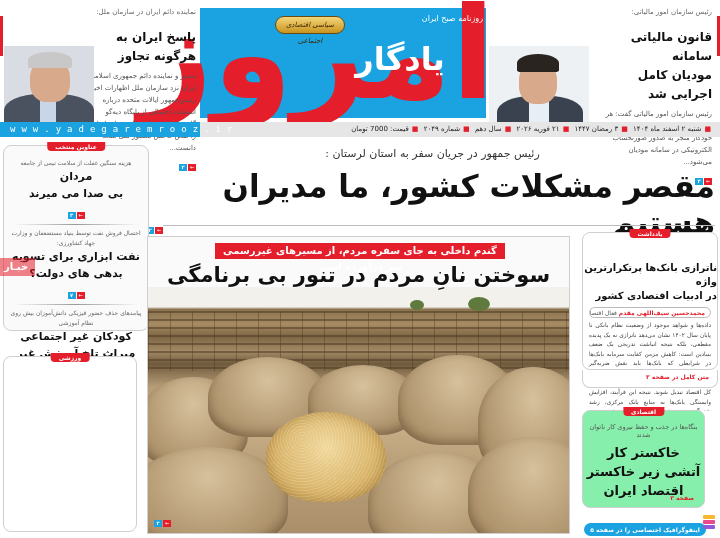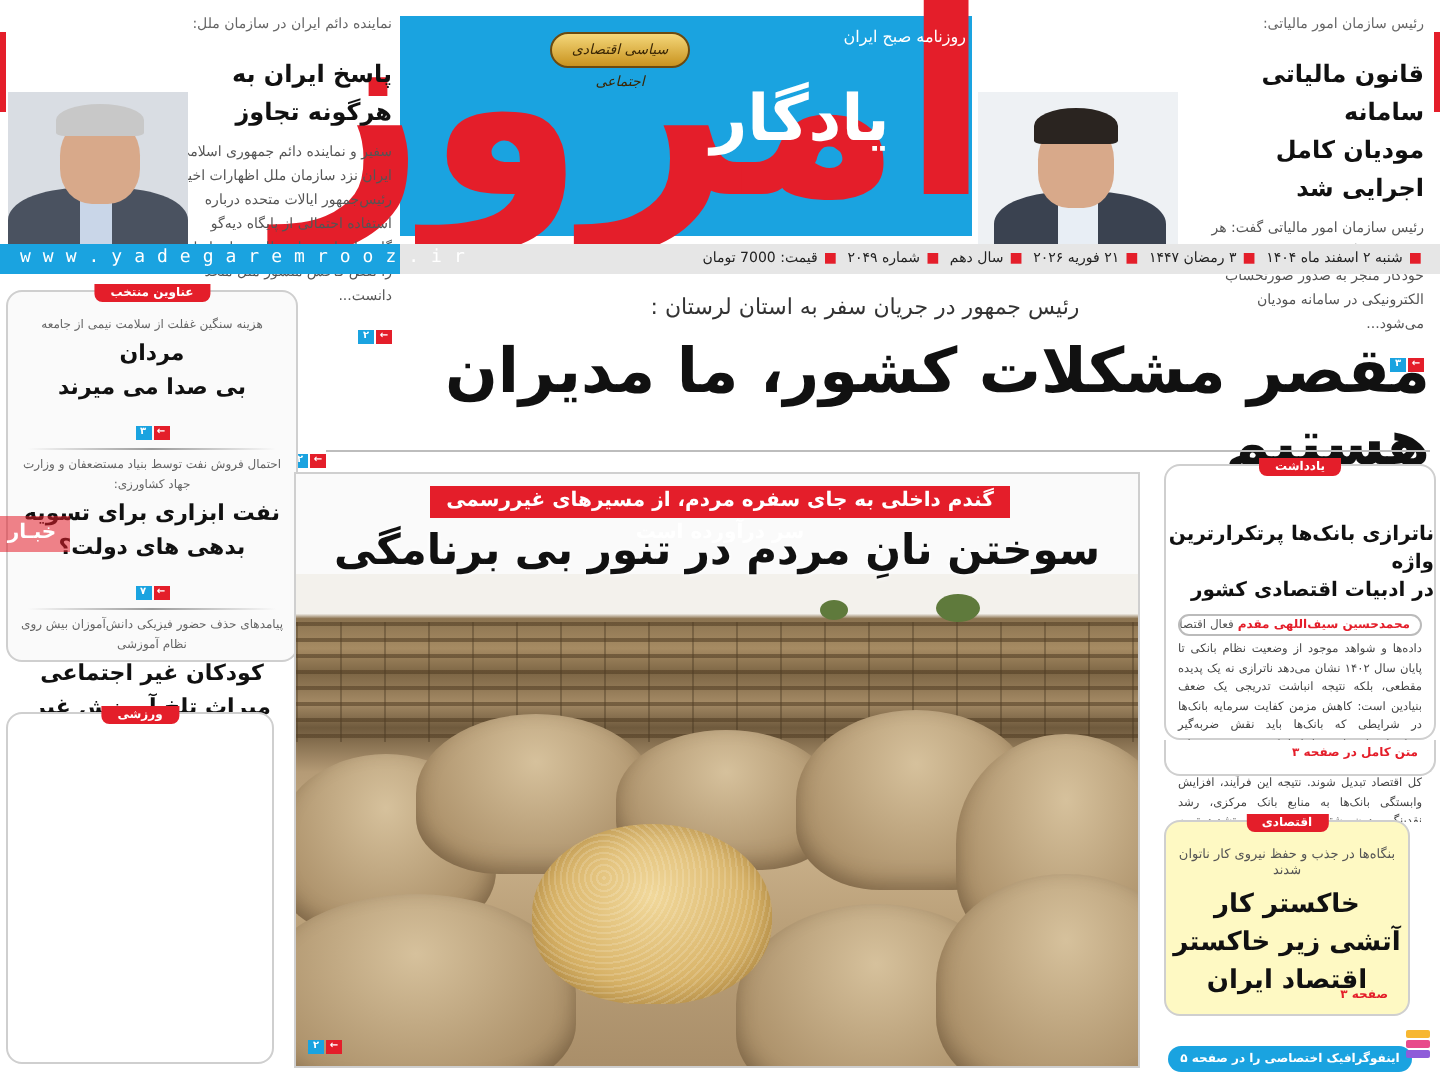--- a/index.html
+++ b/index.html
@@ -95,21 +95,21 @@
 .img-tag { position: absolute; left: 6px; bottom: 6px; }
 
 
 .op-box { position: absolute; left: 582px; top: 232px; width: 136px; height: 138px; border: 1px solid #cfcfcf; border-radius: 8px; background: #fff; }
 .op-title { text-align: right; font-size: 10px; font-weight: bold; line-height: 14px; margin-top: 28px; color: #111; }
 .op-author { margin: 4px 6px 3px; border: 1px solid #bbb; border-radius: 8px; font-size: 6px; text-align: right; padding: 1px 5px; color: #555; white-space: nowrap; overflow: hidden; }
 .op-author .name { color: #e41e2a; font-weight: bold; }
 .op-body { font-size: 5.8px; line-height: 9.6px; color: #444; padding: 0 6px; text-align: justify; height: 90px; overflow: hidden; }
 .op-more { position: absolute; right: 8px; bottom: 4px; font-size: 6px; color: #e41e2a; font-weight: bold; }
 
-.econ-box { position: absolute; left: 582px; top: 410px; width: 123px; height: 98px; border: 1px solid #cfcfcf; border-radius: 8px; background: #fef9c3; }
+.econ-box { position: absolute; left: 582px; top: 410px; width: 123px; height: 98px; border: 1px solid #cfcfcf; border-radius: 8px; background: #86efac; }
 .econ-kicker { text-align: center; font-size: 6.5px; color: #555; margin-top: 12px; }
 .econ-headline { text-align: center; font-size: 13px; font-weight: bold; line-height: 19px; color: #111; margin-top: 4px; }
 .econ-page { position: absolute; right: 10px; bottom: 6px; font-size: 6px; color: #e41e2a; font-weight: bold; }
 
 .infobar { position: absolute; left: 584px; top: 523px; width: 122px; height: 13px; background: #1aa3e0; border-radius: 7px; color: #fff; font-size: 6px; font-weight: bold; text-align: center; line-height: 13px; }
 .info-icon { position: absolute; left: 703px; top: 515px; width: 12px; height: 18px; }
 .info-icon span { display: block; height: 4px; margin-bottom: 1px; border-radius: 1px; }
 </style>
 </head>
 <body>

